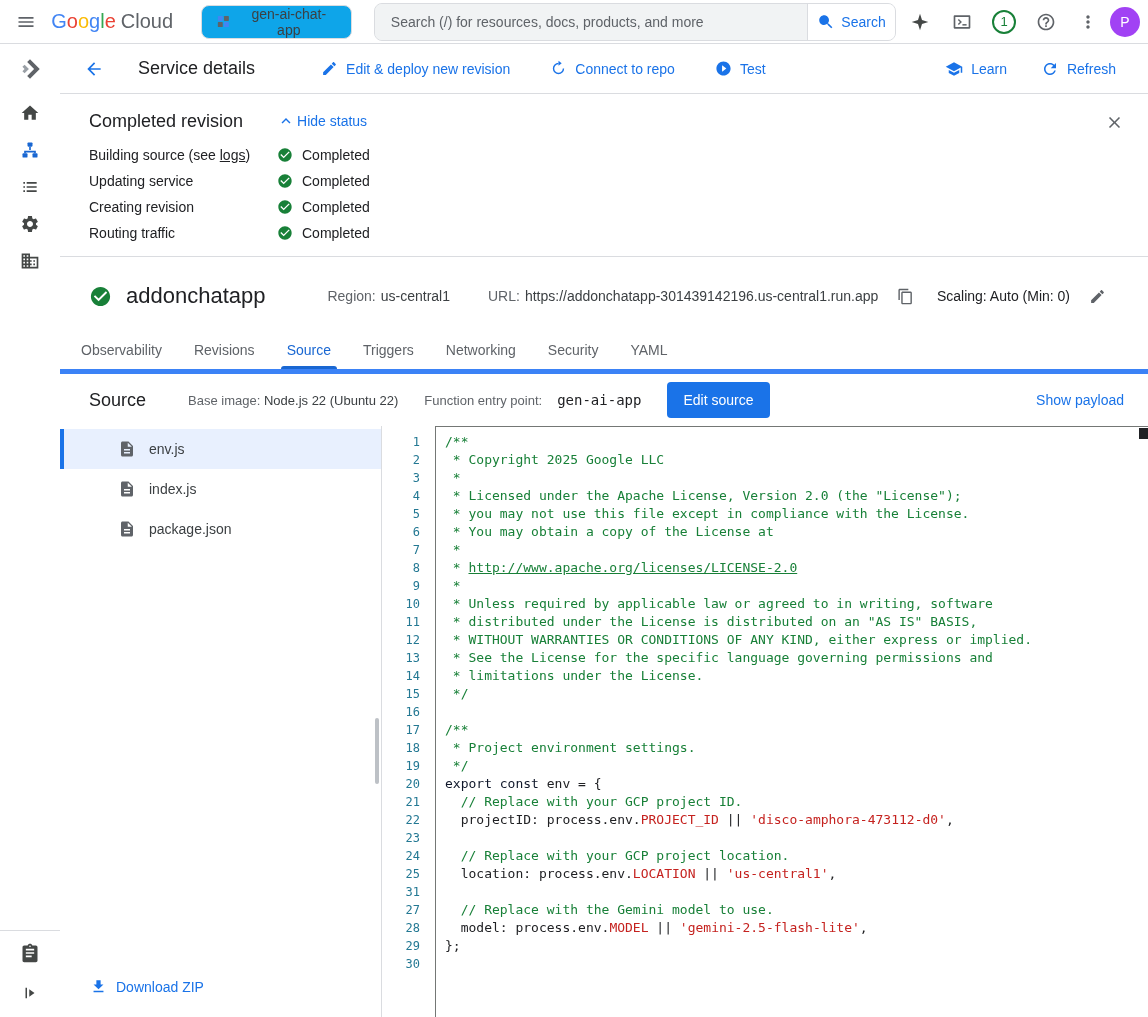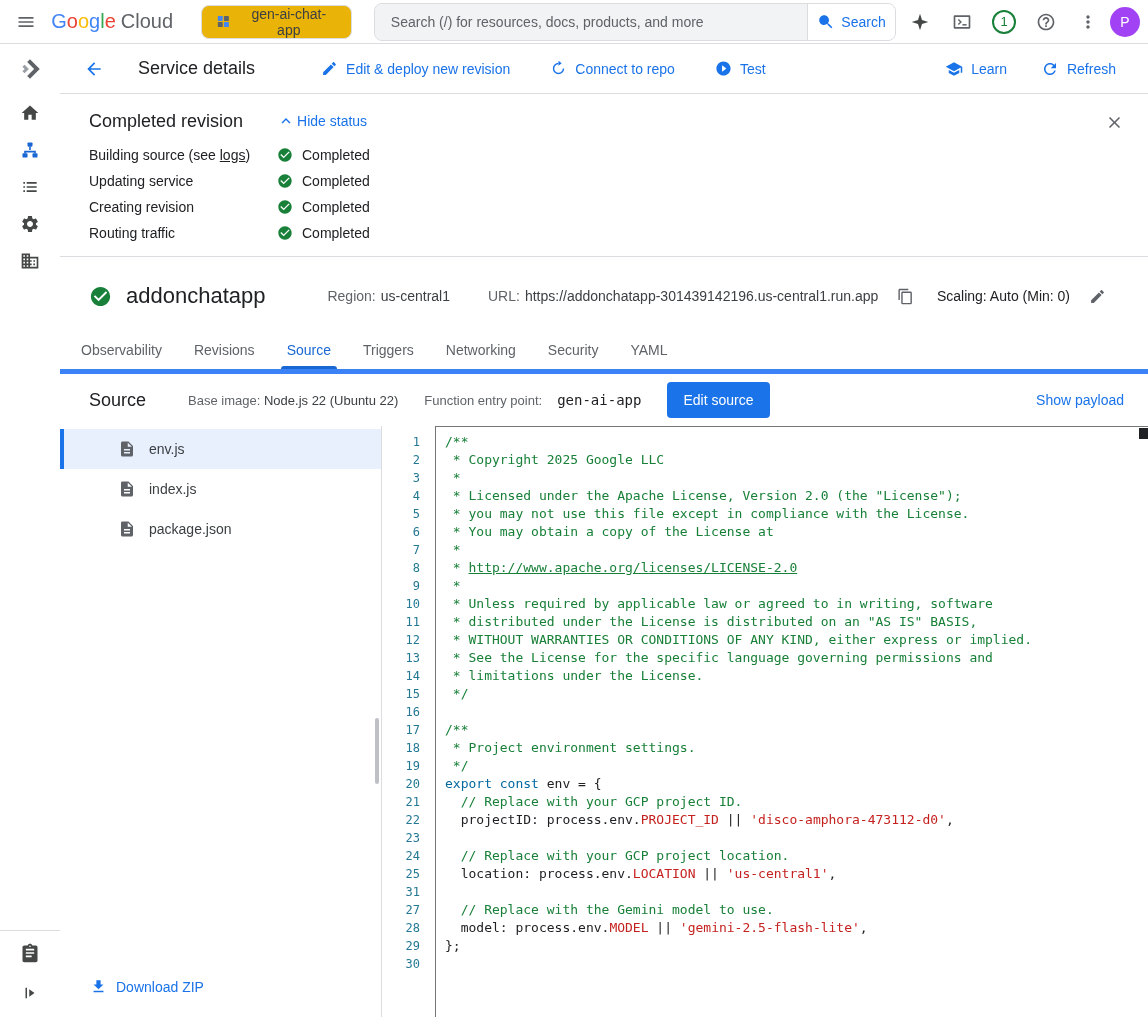--- a/index.html
+++ b/index.html
@@ -14,21 +14,21 @@
 
   
   .topbar { height:44px; flex:0 0 44px; display:flex; align-items:center;
     padding:0 8px 0 6px; gap:4px; border-bottom:1px solid #dadce0; background:#fff; }
   .icon-btn { width:40px; height:40px; border:none; background:none; border-radius:50%;
     display:flex; align-items:center; justify-content:center; cursor:pointer; padding:0; }
   .logo { display:flex; align-items:center; font-size:20px; margin:0 6px 0 2px; }
   .logo-letter { font-weight:500; }
   .logo-cloud { color:#5f6368; margin-left:5px; font-weight:400; }
   .project-btn { margin-left:18px; display:flex; align-items:center; gap:10px; height:34px;
-    padding:0 14px; border:1px solid #dadce0; border-radius:8px; background:#eab308;
+    padding:0 14px; border:1px solid #dadce0; border-radius:8px; background:#0ea5e9;
     font-size:14px; color:#3c4043; cursor:pointer; }
   .searchbar { margin-left:18px; width:532px; height:38px; display:flex;
     border:1px solid #dadce0; border-radius:8px; overflow:hidden; background:#f1f3f4; }
   .search-input { flex:1; border:none; outline:none; background:#f1f3f4; padding:0 16px;
     font-size:14px; color:#202124; font-family:inherit; }
   .search-input::placeholder { color:#5f6368; }
   .search-btn { width:88px; border:none; border-left:1px solid #dadce0; background:#fff;
     color:#1a73e8; font-size:14px; font-weight:500; display:flex; align-items:center;
     justify-content:center; gap:6px; cursor:pointer; }
   .topbar-right { margin-left:auto; display:flex; align-items:center; gap:2px; }
@@ -125,21 +125,21 @@
   .editor { flex:1; display:flex; font-family:"DejaVu Sans Mono","Liberation Mono",monospace;
     min-width:0; background:#fff; }
   .gutter { width:53px; flex:0 0 53px; padding:7px 15px 0 0; text-align:right;
     font-size:12px; color:#237893; }
   .gutter .ln { height:18px; line-height:18px; }
   .code-area { flex:1; border-top:1px solid #747775; border-left:1px solid #747775;
     padding:6px 12px 0 9px; overflow:hidden; position:relative; }
   .code-line { height:18px; line-height:18px; font-size:13px; white-space:pre; }
   .tok-comment { color:#188038; }
   .tok-link { color:#188038; text-decoration:underline; }
-  .tok-keyword { color:#0369a1; }
+  .tok-keyword { color:#0f172a; }
   .tok-plain { color:#202124; }
   .tok-constant { color:#c5221f; }
   .tok-string { color:#c5221f; }
   .editor-scroll-thumb { position:absolute; top:1px; right:0; width:9px; height:11px; background:#202124; }
 </style>
 </head>
 <body>
 
 <div class="app">
 

